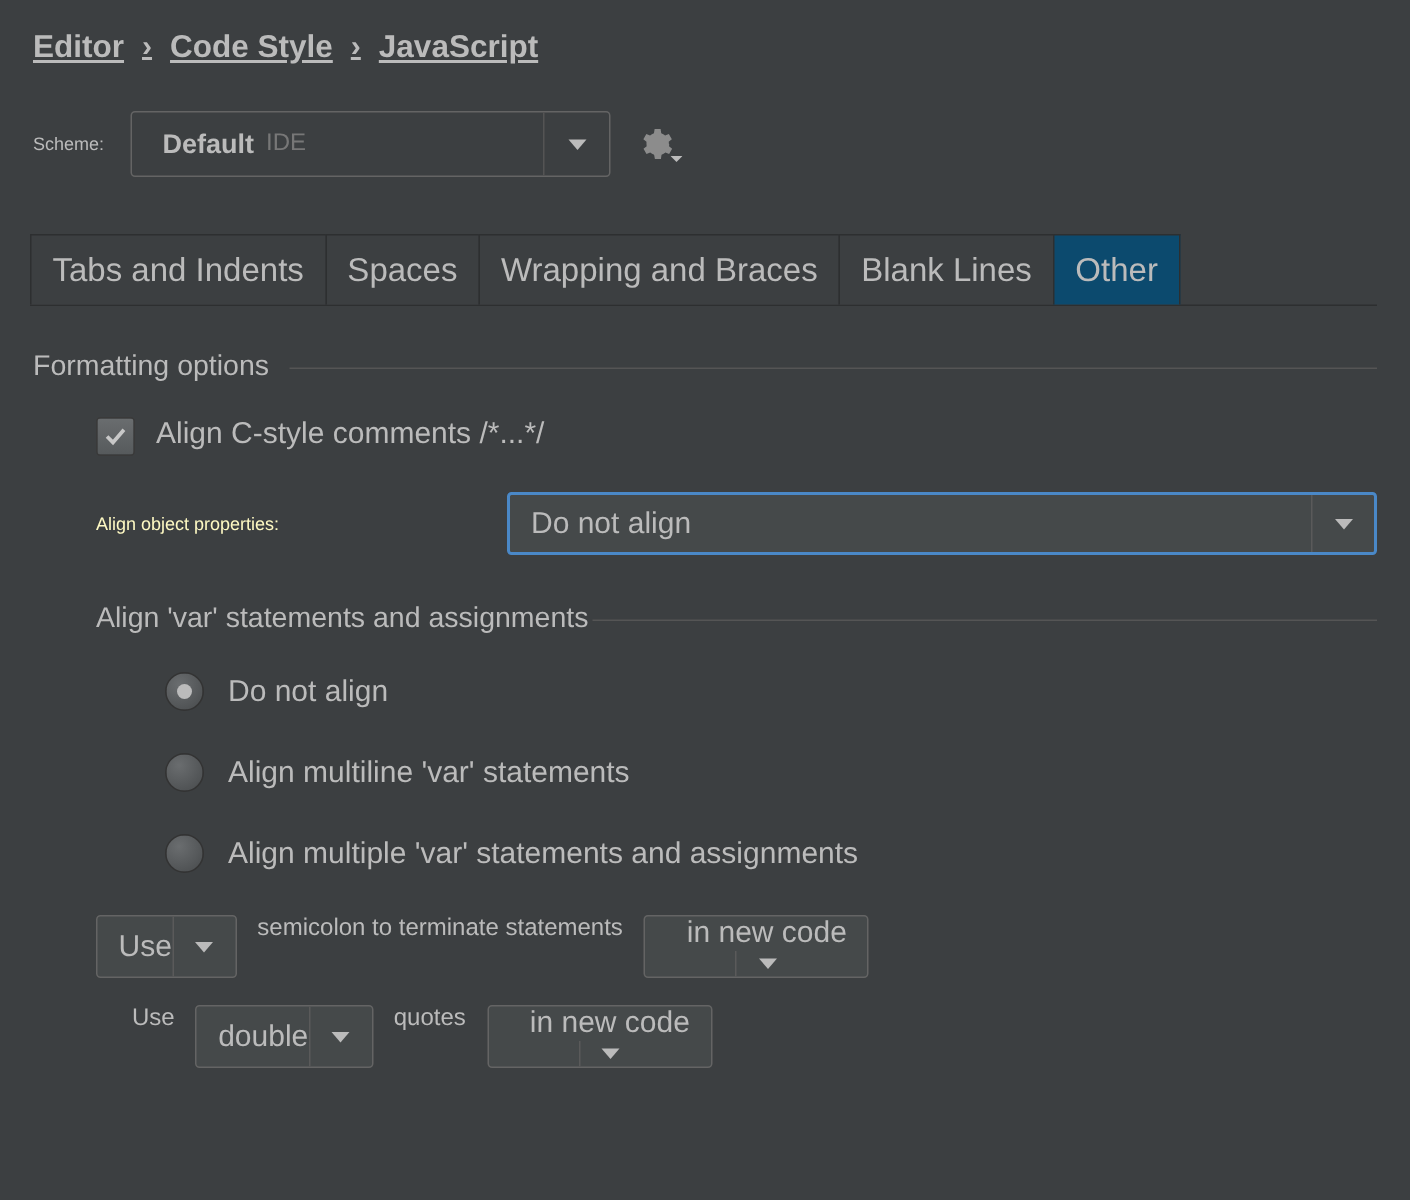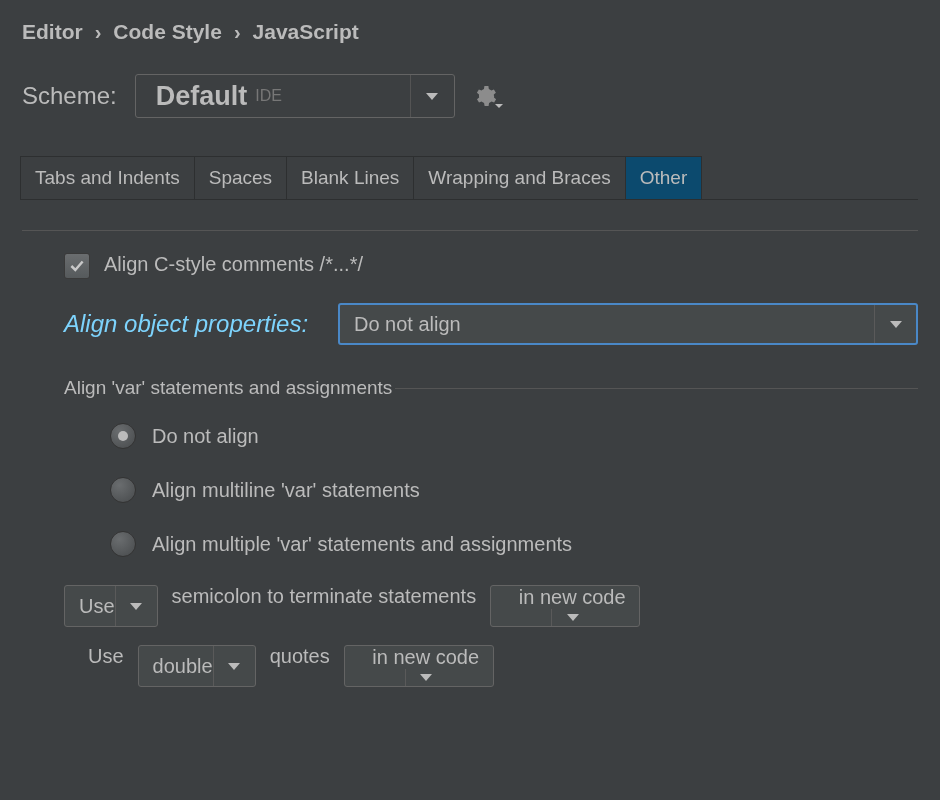--- a/index.html
+++ b/index.html
@@ -14,58 +14,59 @@
       font-size: 19px;
       width: 940px;
       height: 800px;
       overflow: hidden;
     }
     .container {
       padding: 20px 22px;
     }
     .breadcrumb {
       display: flex;
-      align-items: center;
+      align-items: flex-start;
       gap: 12px;
       margin-bottom: 30px;
+      text-decoration: underline;
     }
     .breadcrumb-item {
       font-weight: 700;
       font-size: 21px;
       color: #bbbbbb;
     }
     .breadcrumb-sep {
       color: #bbbbbb;
       font-size: 20px;
       font-weight: 700;
     }
     .scheme-row {
       display: flex;
       align-items: center;
       gap: 18px;
       margin-bottom: 38px;
     }
     .scheme-label {
-      font-size: 24px;
+      font-size: 12px;
       color: #bbbbbb;
     }
     .scheme-select {
       display: flex;
       align-items: center;
       border: 1px solid #646464;
       border-radius: 3px;
       height: 44px;
       background: #3c3f41;
       min-width: 320px;
       padding: 0 0 0 20px;
       position: relative;
     }
     .scheme-select-main {
       font-weight: 700;
-      font-size: 27px;
+      font-size: 18px;
       color: #bbbbbb;
     }
     .scheme-select-suffix {
       color: #777777;
       font-size: 16px;
       margin-left: 8px;
       font-weight: 400;
     }
     .scheme-select-arrow {
       margin-left: auto;
@@ -82,21 +83,21 @@
       color: #9a9a9a;
       position: relative;
     }
     .tabs {
       display: flex;
       border-bottom: 1px solid #2d2f30;
       margin-left: -2px;
     }
     .tab {
       padding: 10px 14px;
-      font-size: 19px;
+      font-size: 22px;
       color: #bbbbbb;
       border: 1px solid #2d2f30;
       border-bottom: none;
       background: #3c3f41;
       cursor: pointer;
       margin-right: -1px;
     }
     .tab.active {
       background: #0c4a6e;
       border-color: #2d2f30;
@@ -147,24 +148,23 @@
       color: #bbbbbb;
     }
     .field-row {
       display: flex;
       align-items: center;
       gap: 14px;
       margin-left: 42px;
       margin-bottom: 32px;
     }
     .field-label {
-      font-size: 24px;
-      color: #7dd3fc;
+      font-size: 12px;
+      color: #fef9c3;
       min-width: 260px;
-      font-style: italic;
     }
     .select {
       display: flex;
       align-items: center;
       border: 1px solid #646464;
       border-radius: 3px;
       height: 42px;
       background: #45494a;
       padding: 0 0 0 14px;
       position: relative;
@@ -232,21 +232,21 @@
     }
     .inline-row {
       display: flex;
       align-items: flex-start;
       gap: 14px;
       margin-left: 42px;
       margin-top: 22px;
       flex-wrap: wrap;
     }
     .inline-text {
-      font-size: 20px;
+      font-size: 16px;
       color: #bbbbbb;
     }
     .select.small {
       min-width: 90px;
     }
     .select.medium {
       min-width: 150px;
       flex-direction: column;
     }
     .triangle-down {
@@ -285,27 +285,28 @@
       </svg>
       <svg width="8" height="8" viewBox="0 0 8 8" style="position:absolute;bottom:-2px;right:-6px">
         <path fill="#bbbbbb" d="M0 2 L4 6 L8 2 Z"></path>
       </svg>
     </div>
   </div>
 
   <div class="tabs">
     <div class="tab">Tabs and Indents</div>
     <div class="tab">Spaces</div>
+    <div class="tab">Wrapping and Braces</div>
     <div class="tab">Blank Lines</div>
-    <div class="tab">Wrapping and Braces</div>
     <div class="tab active">Other</div>
   </div>
 
   <div class="section">
     <div class="section-header">
+      <span class="section-title">Formatting options</span>
       <div class="section-line"></div>
     </div>
 
     <div class="checkbox-row">
       <div class="checkbox">
         <svg viewBox="0 0 16 16">
           <path d="M3 8 L6.5 11.5 L13 4" stroke="#c8c8c8" stroke-width="2.2" fill="none"></path>
         </svg>
       </div>
       <span class="checkbox-label">Align C-style comments /*...*/</span>

